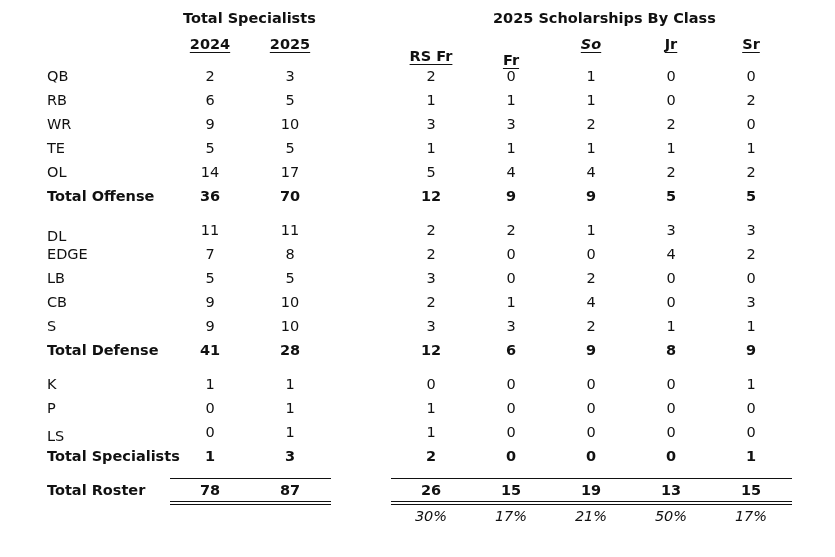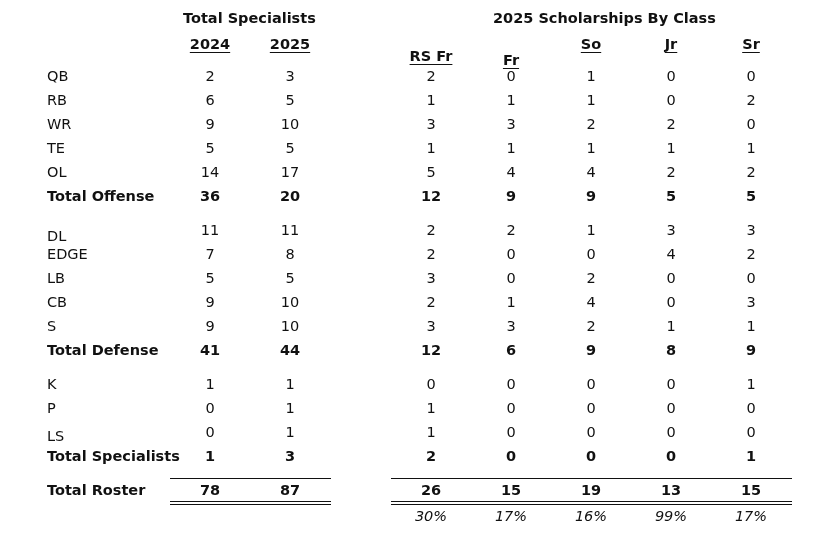--- a/index.html
+++ b/index.html
@@ -19,21 +19,21 @@
 
 <div id="tbl"></div>
 
 <div class="abs hdr" style="left:183px;top:10px;">Total Specialists</div>
 <div class="abs hdr" style="left:493px;top:10px;">2025 Scholarships By Class</div>
 
 <div class="abs colh num" style="left:180px;top:36px;">2024</div>
 <div class="abs colh num" style="left:260px;top:36px;">2025</div>
 <div class="abs colh num" style="left:401px;top:48px;">RS Fr</div>
 <div class="abs colh num" style="left:481px;top:52px;">Fr</div>
-<div class="abs colh num" style="left:561px;top:36px;">So</div>
+<div class="abs colh num" style="left:561px;top:36px;font-style:italic;">So</div>
 <div class="abs colh num" style="left:641px;top:36px;">Jr</div>
 <div class="abs colh num" style="left:721px;top:36px;">Sr</div>
 
 <div id="rows">
     <div class="abs" style="left: 47px; top: 68px; text-align: center;">QB</div>
     <div class="abs num" style="left: 180px; top: 68px;">2</div>
     <div class="abs num" style="left: 260px; top: 68px;">3</div>
     <div class="abs num" style="left: 401px; top: 68px;">2</div>
     <div class="abs num" style="left: 481px; top: 68px;">0</div>
     <div class="abs num" style="left: 561px; top: 68px;">1</div>
@@ -66,21 +66,21 @@
     <div class="abs" style="left: 47px; top: 164px;">OL</div>
     <div class="abs num" style="left: 180px; top: 164px;">14</div>
     <div class="abs num" style="left: 260px; top: 164px;">17</div>
     <div class="abs num" style="left: 401px; top: 164px;">5</div>
     <div class="abs num" style="left: 481px; top: 164px;">4</div>
     <div class="abs num" style="left: 561px; top: 164px;">4</div>
     <div class="abs num" style="left: 641px; top: 164px;">2</div>
     <div class="abs num" style="left: 721px; top: 164px;">2</div>
     <div class="abs bold" style="left: 47px; top: 188px;">Total Offense</div>
     <div class="abs num bold" style="left: 180px; top: 188px;">36</div>
-    <div class="abs num bold" style="left: 260px; top: 188px;">20</div>
+    <div class="abs num bold" style="left: 260px; top: 188px;">70</div>
     <div class="abs num bold" style="left: 401px; top: 188px;">12</div>
     <div class="abs num bold" style="left: 481px; top: 188px;">9</div>
     <div class="abs num bold" style="left: 561px; top: 188px;">9</div>
     <div class="abs num bold" style="left: 641px; top: 188px;">5</div>
     <div class="abs num bold" style="left: 721px; top: 188px;">5</div>
     <div class="abs" style="left: 47px; top: 228px;">DL</div>
     <div class="abs num" style="left: 180px; top: 222px;">11</div>
     <div class="abs num" style="left: 260px; top: 222px;">11</div>
     <div class="abs num" style="left: 401px; top: 222px;">2</div>
     <div class="abs num" style="left: 481px; top: 222px;">2</div>
@@ -114,21 +114,21 @@
     <div class="abs" style="left: 47px; top: 318px;">S</div>
     <div class="abs num" style="left: 180px; top: 318px;">9</div>
     <div class="abs num" style="left: 260px; top: 318px;">10</div>
     <div class="abs num" style="left: 401px; top: 318px;">3</div>
     <div class="abs num" style="left: 481px; top: 318px;">3</div>
     <div class="abs num" style="left: 561px; top: 318px;">2</div>
     <div class="abs num" style="left: 641px; top: 318px;">1</div>
     <div class="abs num" style="left: 721px; top: 318px;">1</div>
     <div class="abs bold" style="left: 47px; top: 342px;">Total Defense</div>
     <div class="abs num bold" style="left: 180px; top: 342px;">41</div>
-    <div class="abs num bold" style="left: 260px; top: 342px;">44</div>
+    <div class="abs num bold" style="left: 260px; top: 342px;">28</div>
     <div class="abs num bold" style="left: 401px; top: 342px;">12</div>
     <div class="abs num bold" style="left: 481px; top: 342px;">6</div>
     <div class="abs num bold" style="left: 561px; top: 342px;">9</div>
     <div class="abs num bold" style="left: 641px; top: 342px;">8</div>
     <div class="abs num bold" style="left: 721px; top: 342px;">9</div>
     <div class="abs" style="left: 47px; top: 376px;">K</div>
     <div class="abs num" style="left: 180px; top: 376px;">1</div>
     <div class="abs num" style="left: 260px; top: 376px;">1</div>
     <div class="abs num" style="left: 401px; top: 376px;">0</div>
     <div class="abs num" style="left: 481px; top: 376px;">0</div>
@@ -170,15 +170,15 @@
 <div class="abs bold num" style="left:180px;top:482px;">78</div>
 <div class="abs bold num" style="left:260px;top:482px;">87</div>
 <div class="abs bold num" style="left:401px;top:482px;">26</div>
 <div class="abs bold num" style="left:481px;top:482px;">15</div>
 <div class="abs bold num" style="left:561px;top:482px;">19</div>
 <div class="abs bold num" style="left:641px;top:482px;">13</div>
 <div class="abs bold num" style="left:721px;top:482px;">15</div>
 
 <div class="abs pct num" style="left:401px;top:508px;text-align:center;">30%</div>
 <div class="abs pct num" style="left:481px;top:508px;">17%</div>
-<div class="abs pct num" style="left:561px;top:508px;">16%</div>
-<div class="abs pct num" style="left:641px;top:508px;">99%</div>
+<div class="abs pct num" style="left:561px;top:508px;">21%</div>
+<div class="abs pct num" style="left:641px;top:508px;">50%</div>
 <div class="abs pct num" style="left:721px;top:508px;">17%</div>
 
 </body></html>

